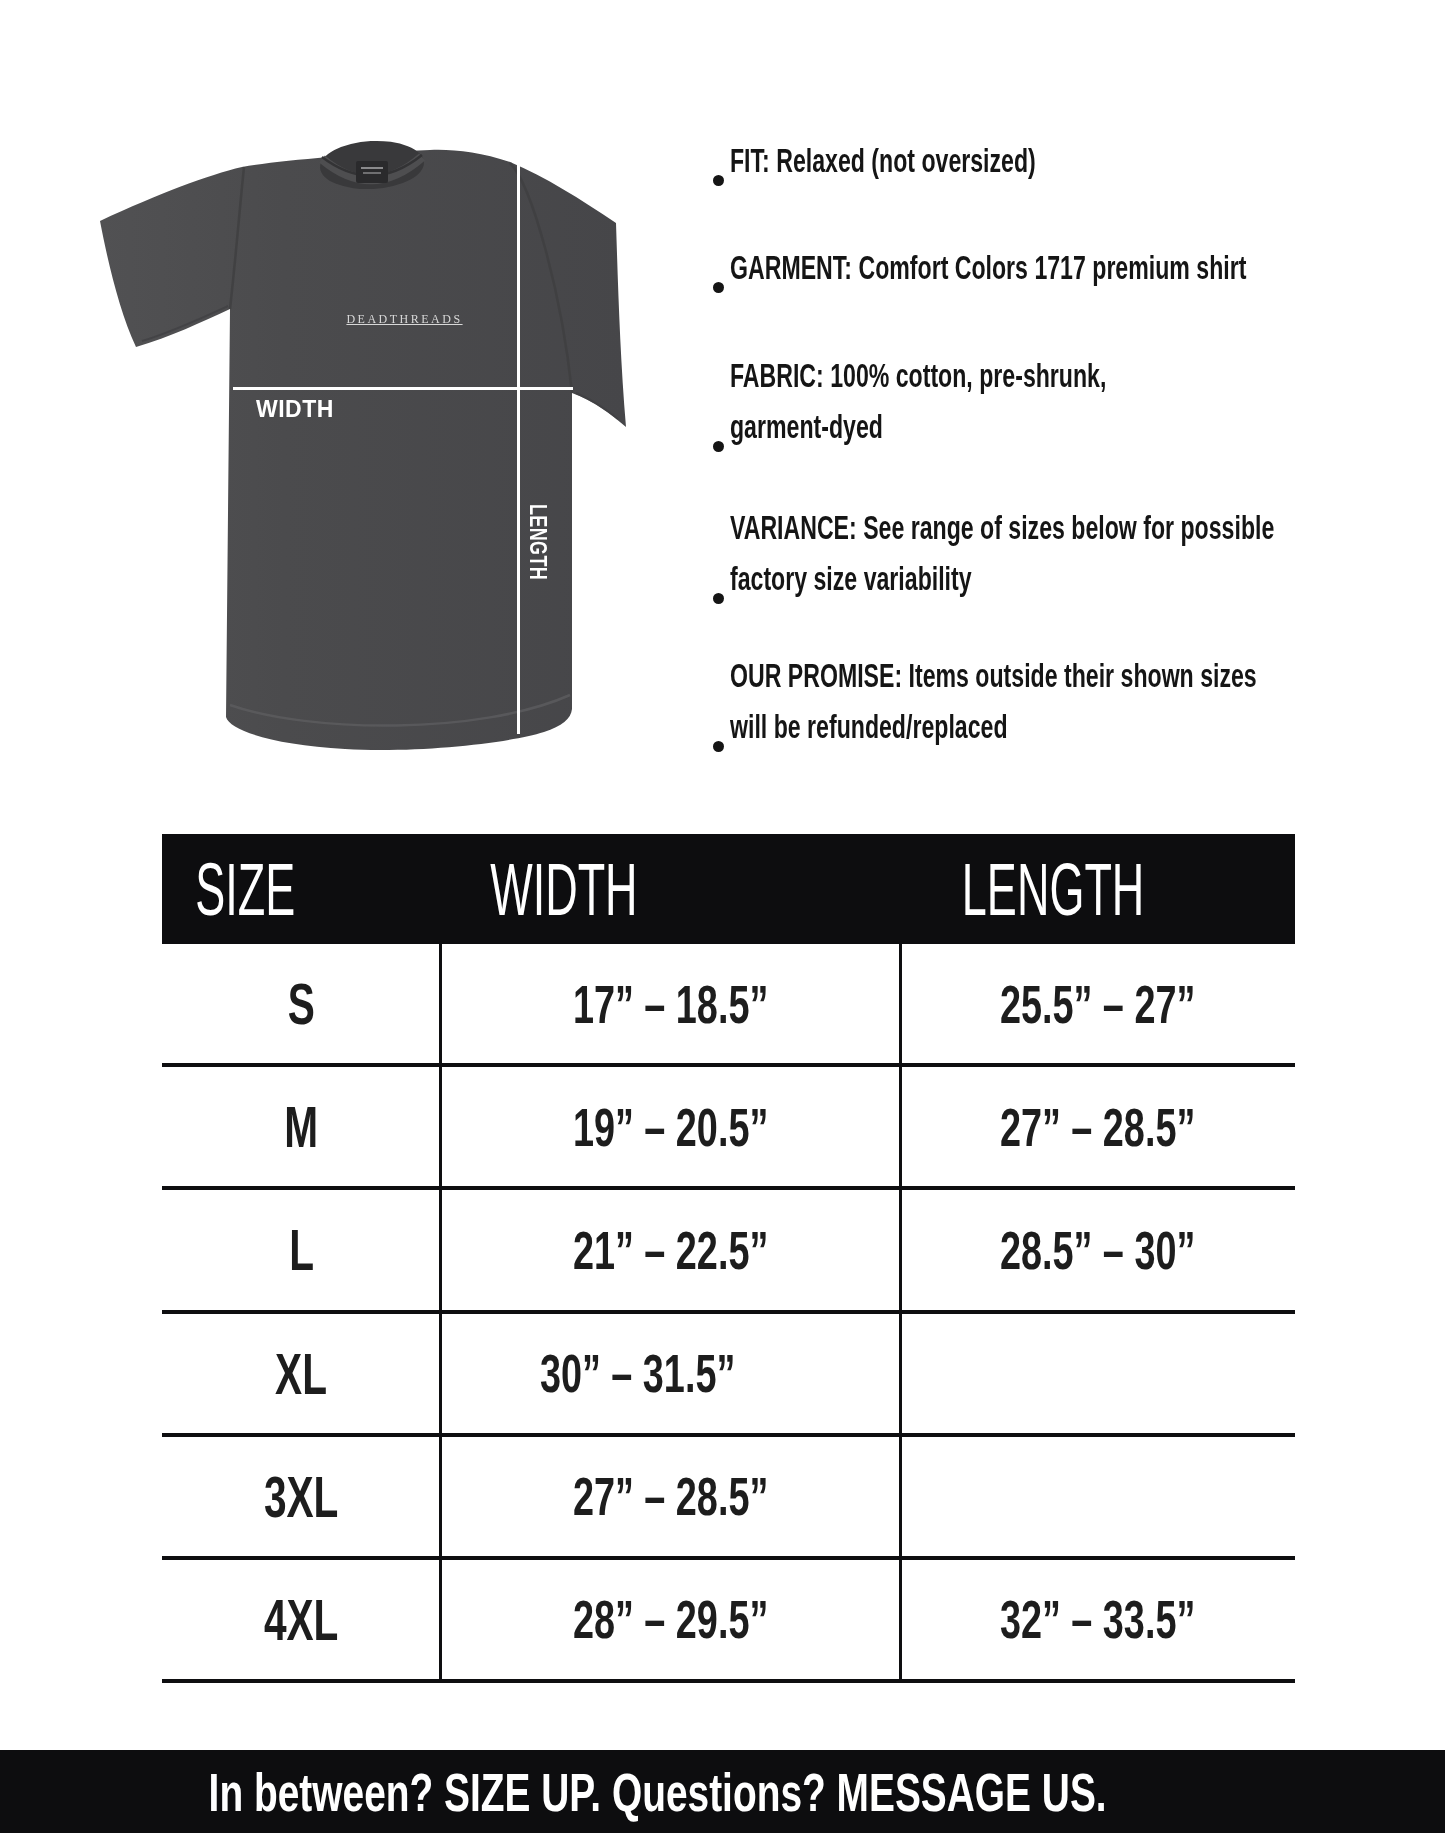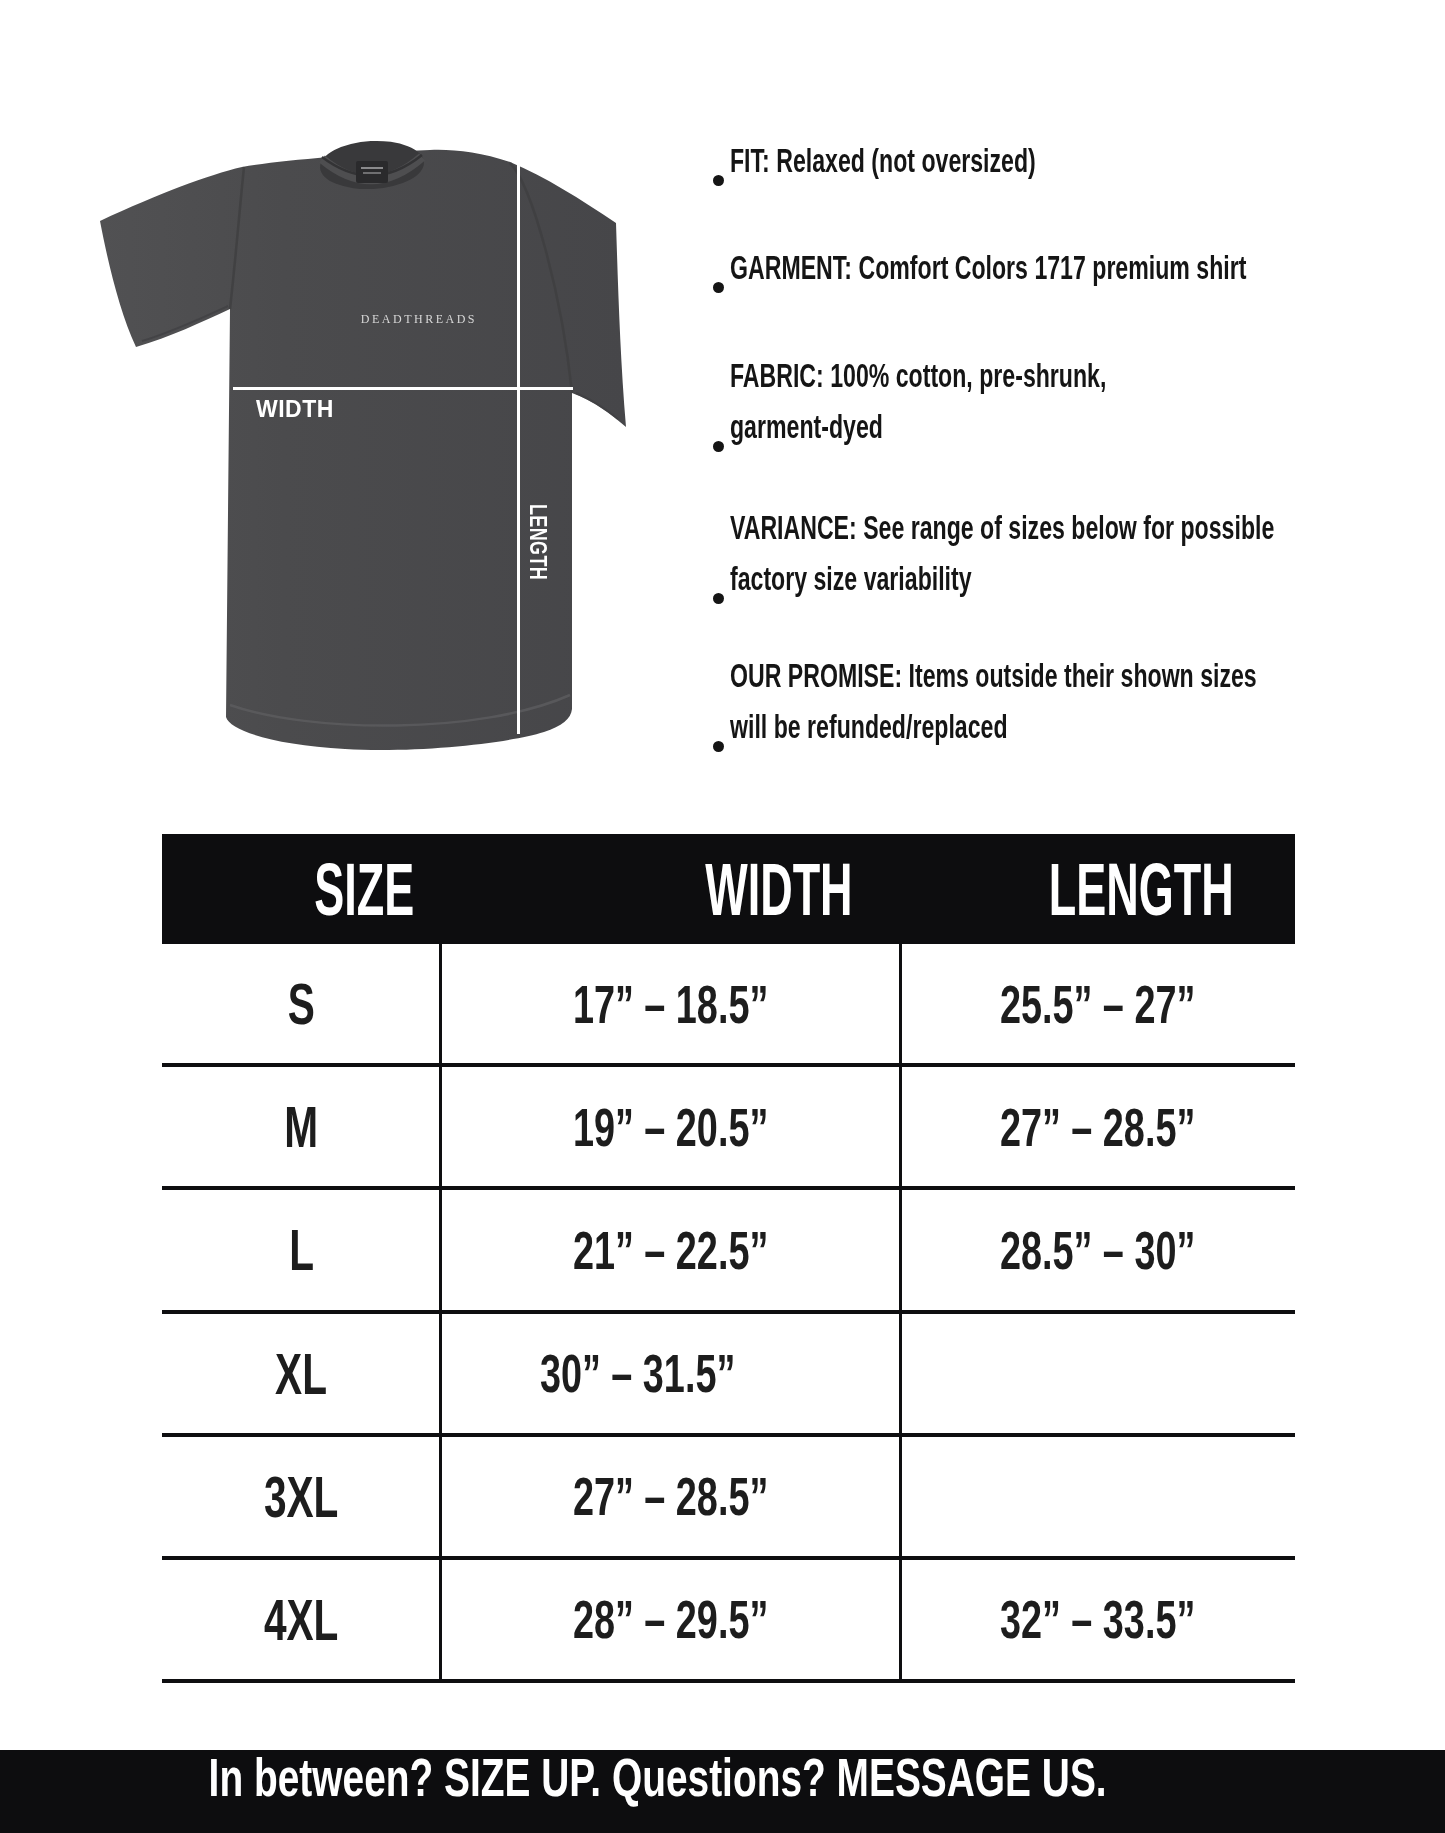--- a/index.html
+++ b/index.html
@@ -19,55 +19,55 @@
     position:absolute; left:256px; top:396px; color:#ffffff;
     font-size:23px; font-weight:bold; letter-spacing:0.5px;
   }
   .length-label {
     position:absolute; left:524px; top:504px; color:#ffffff;
     font-size:23px; font-weight:bold; writing-mode:vertical-rl; letter-spacing:0.5px;
   }
   .length-label .vcond { display:inline-block; transform:scaleY(0.78); transform-origin:50% 0; }
 
   .chest-logo {
-    position:absolute; left:332px; top:312px; width:145px; text-align:right;
+    position:absolute; left:332px; top:312px; width:145px; text-align:center;
     font-family:"Liberation Serif", serif; font-size:12px; letter-spacing:2.5px;
-    color:#d8d8d8; font-weight:normal;
+    color:#d8d8d8; font-weight:normal;text-decoration:underline;
   }
   .condc { display:inline-block; transform:scaleX(0.70); transform-origin:50% 50%; white-space:nowrap; line-height:1; }
   .condh { display:inline-block; transform:scaleX(0.60); transform-origin:50% 50%; white-space:nowrap; line-height:1; }
 
   
   .bullets { position:absolute; left:0; top:0; }
   .bullet { position:absolute; left:713px; display:flex; align-items:flex-end; }
   .bullet .dot { flex:none; width:11px; height:11px; border-radius:50%; background:#151515; margin-top:20px; }
   .bullet .btext {
     margin-left:6px; display:inline-block; transform:scaleX(0.68); transform-origin:0 0;
     font-size:34px; font-weight:bold; color:#151515; line-height:51px;
   }
   .bullet .bline { display:block; white-space:nowrap; }
 
   
   .size-table { position:absolute; left:162px; top:834px; width:1133px; }
   .t-header {
     display:flex; height:110px; background:#0d0d0f; color:#ffffff; align-items:center;
   }
-  .th { font-weight:bold; font-size:75px; text-align:right;padding-left:25px; }
+  .th { font-weight:normal; font-size:75px; text-align:left; }
   .c1 { width:279px; } .c2 { width:460px; } .c3 { width:394px; }
   .t-body { position:relative; height:739px; display:flex; flex-direction:column; }
   .t-row { flex:1; display:flex; align-items:center; box-sizing:border-box; border-bottom:4px solid #0e0e10; }
   .td { font-weight:bold; font-size:54px; color:#1d1d1d; text-align:center; }
   .td-size { font-size:58px; }
   .vline { position:absolute; top:0; bottom:0; width:3px; background:#0e0e10; }
   .vline-1 { left:277px; } .vline-2 { left:737px; }
 
   
   .footer {
     position:absolute; left:0; top:1750px; width:1445px; height:83px; background:#0d0d0f;
-    display:flex; justify-content:center;
+    display:flex; align-items:center; justify-content:center;
   }
   .footer-msg {
     color:#ffffff; font-weight:bold; font-size:54px; padding-right:130px; line-height:1;
   }
   .footer-msg .condf { display:inline-block; transform:scaleX(0.72); transform-origin:50% 50%; white-space:nowrap; }
 </style>
 </head>
 <body>
 
 <div class="page">

